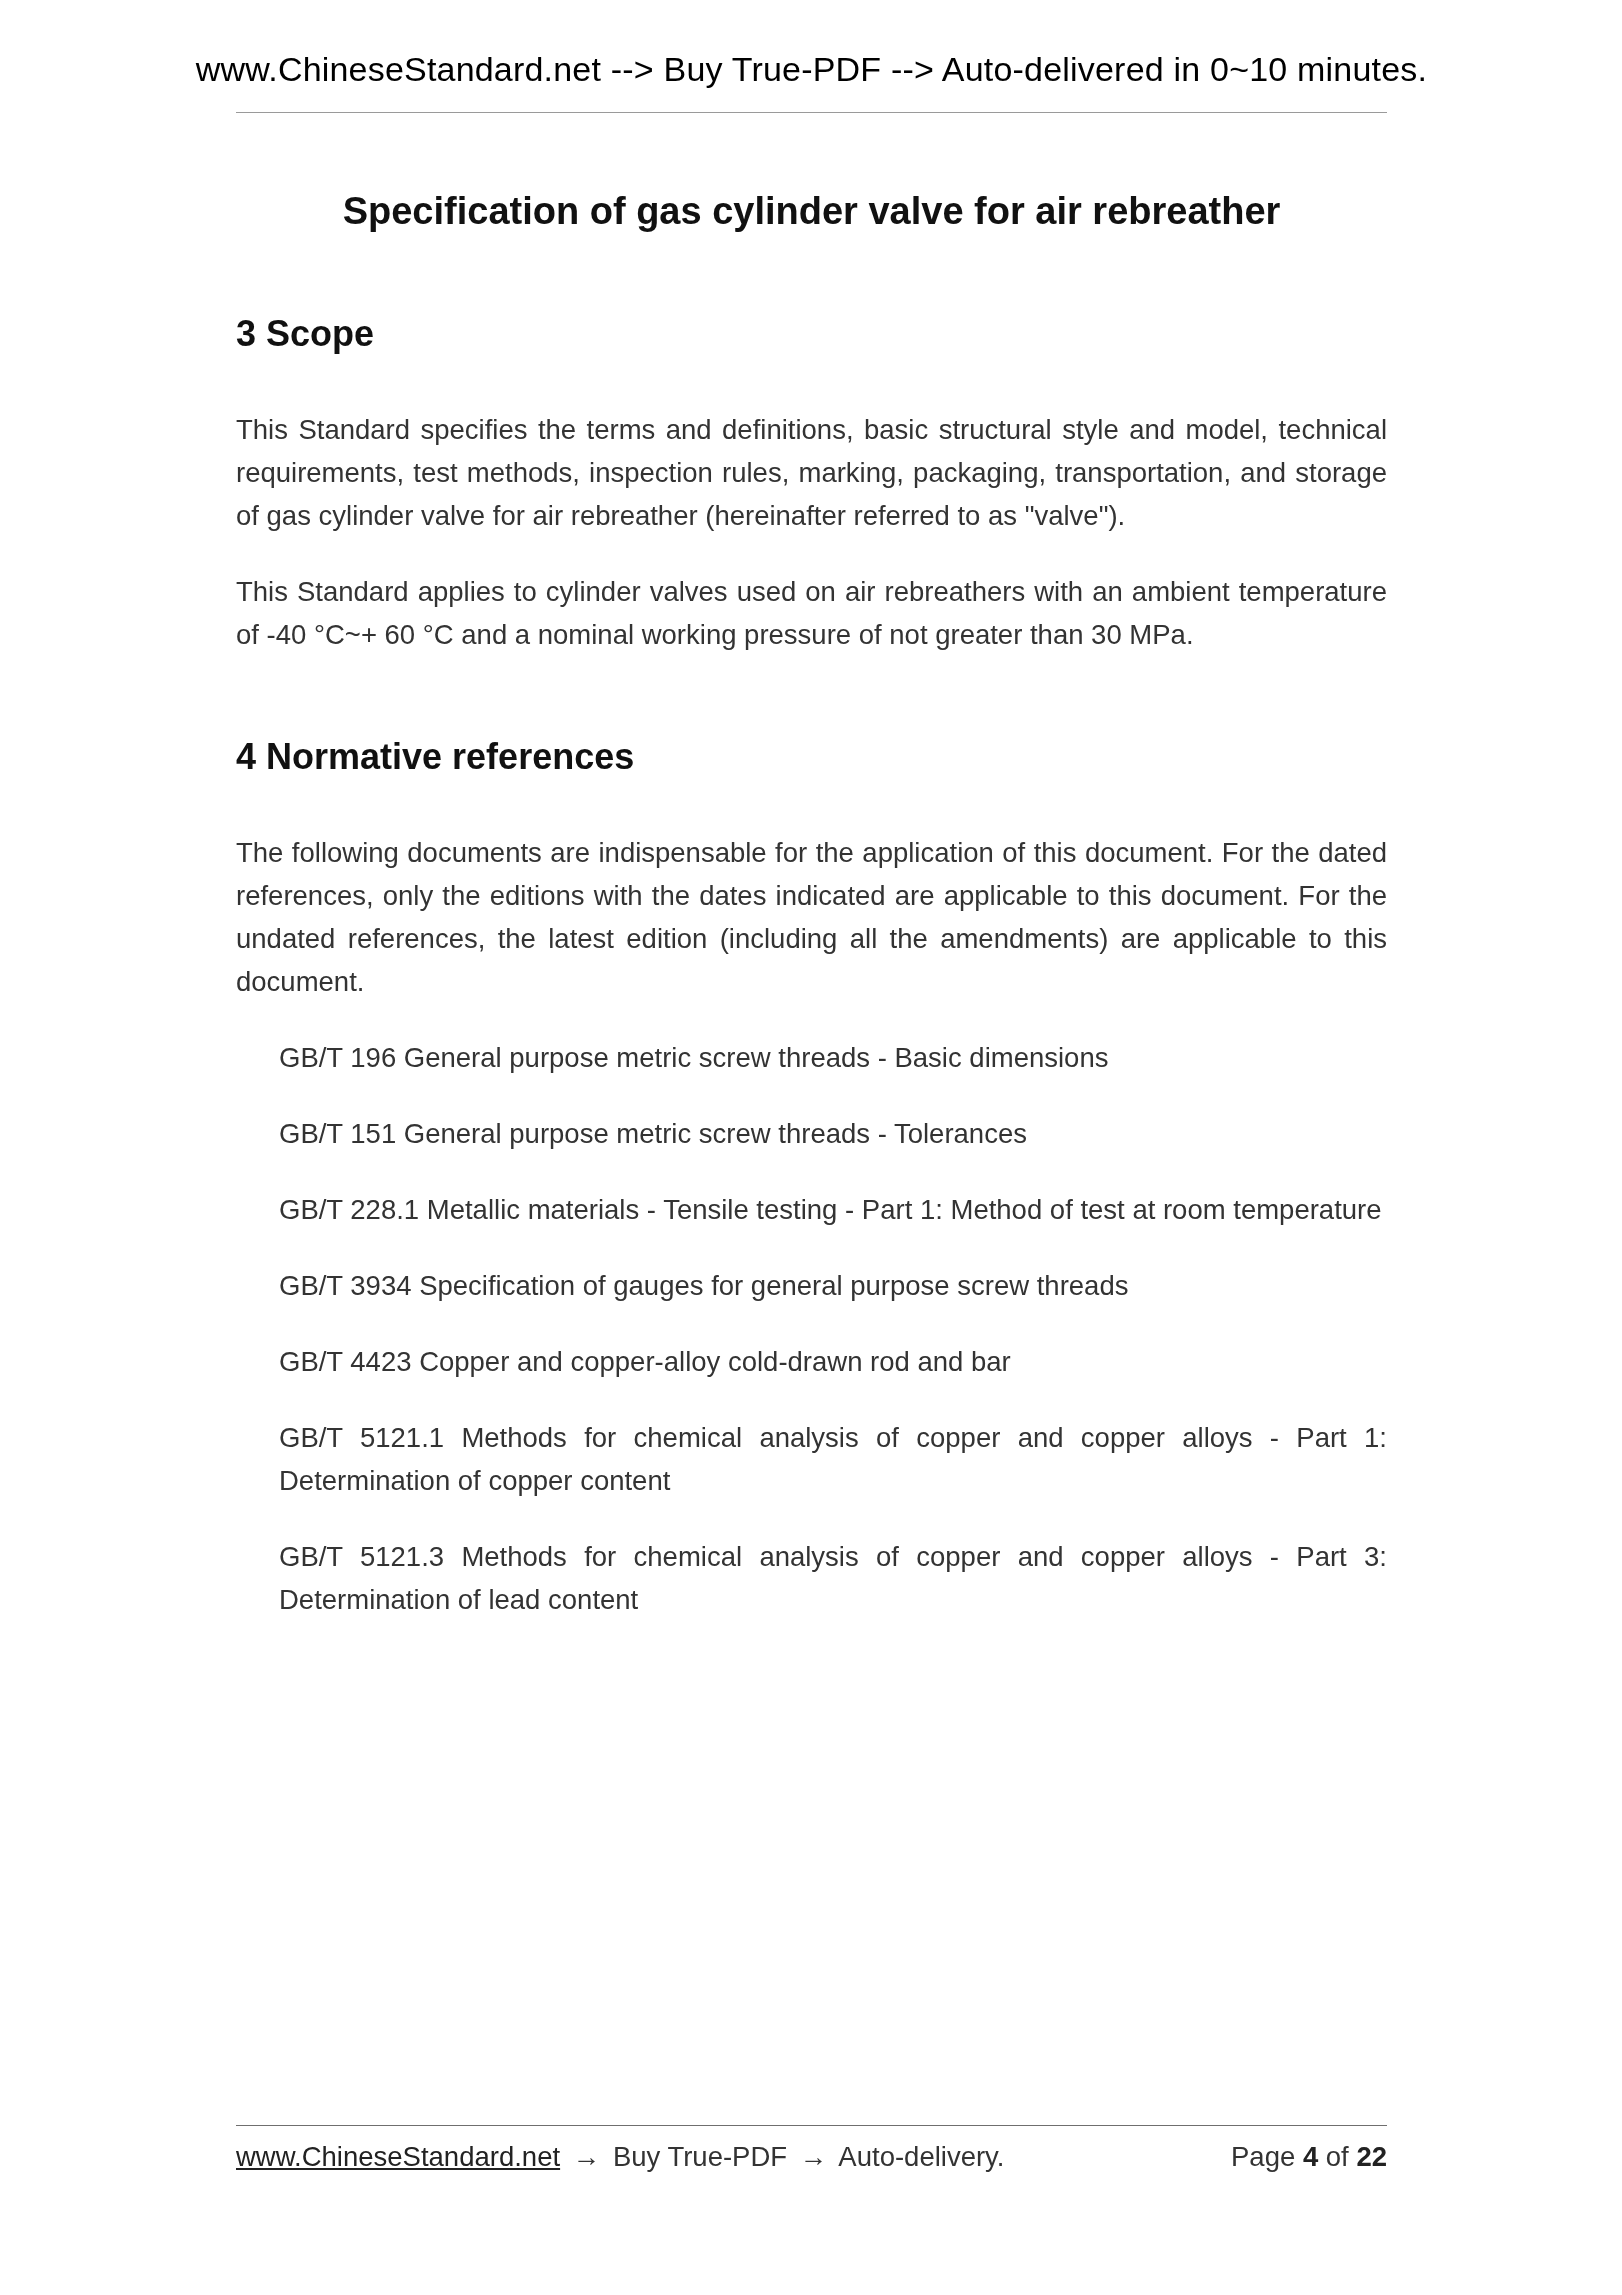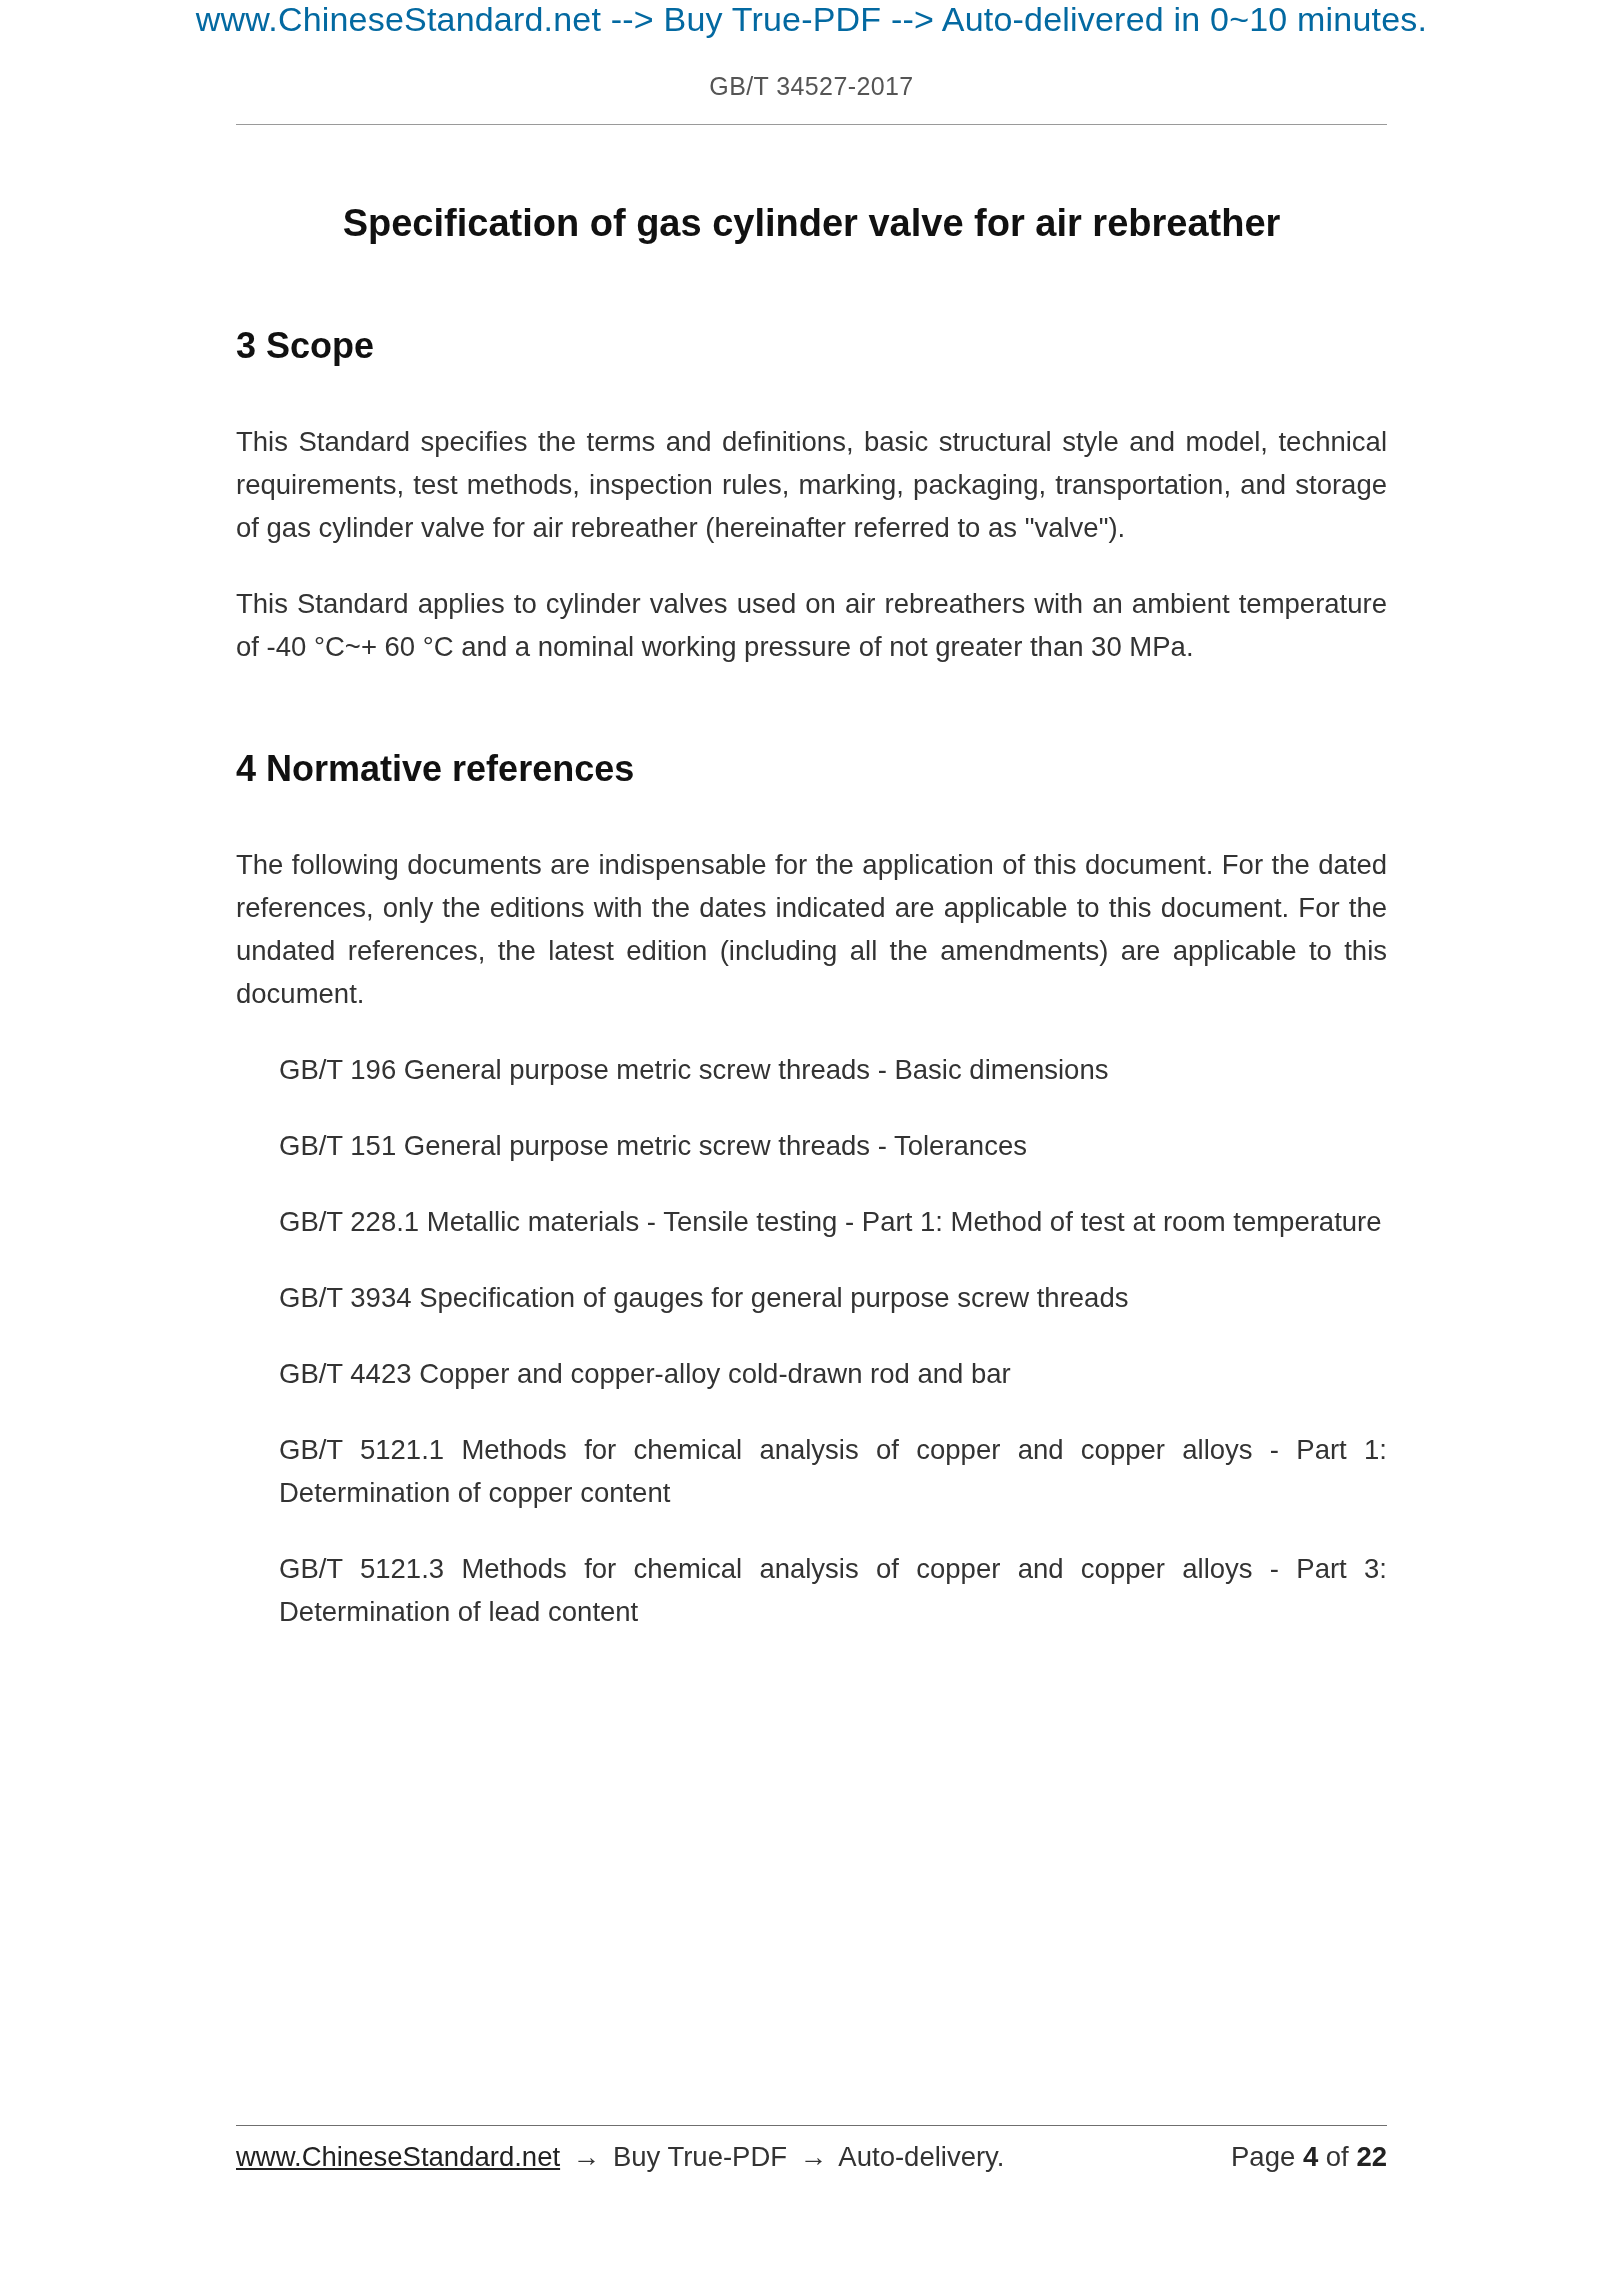--- a/index.html
+++ b/index.html
@@ -12,23 +12,24 @@
     position: relative;
     overflow: hidden;
   }
   .page {
     width: 1623px;
     height: 2295px;
     position: relative;
     background: #ffffff;
   }
   .promo {
+    padding-top: 50px;
     text-align: center;
     font-size: 34px;
-    color: #0369a1;
+    color: #000000;
     letter-spacing: 0.2px;
   }
   .doc-number {
     margin-top: 33px;
     text-align: center;
     font-size: 25px;
     color: #555555;
     letter-spacing: 0.4px;
   }
   .content {
@@ -93,21 +94,20 @@
   .arrow { color: #333333; padding: 0 5px; }
   .bold-num { font-weight: 700; color: #222222; }
 </style>
 </head>
 <body>
 
 <div class="page">
 
   <div class="promo">www.ChineseStandard.net --&gt; Buy True-PDF --&gt; Auto-delivered in 0~10 minutes.</div>
 
-  <div class="doc-number">GB/T 34527-2017</div>
 
   <div class="content">
 
     <hr class="header-rule">
 
     <h1 class="doc-title">Specification of gas cylinder valve for air rebreather</h1>
 
     <h2 class="section-heading">3 Scope</h2>
 
     <p class="body-para">This Standard specifies the terms and definitions, basic structural style and model, technical requirements, test methods, inspection rules, marking, packaging, transportation, and storage of gas cylinder valve for air rebreather (hereinafter referred to as "valve").</p>

